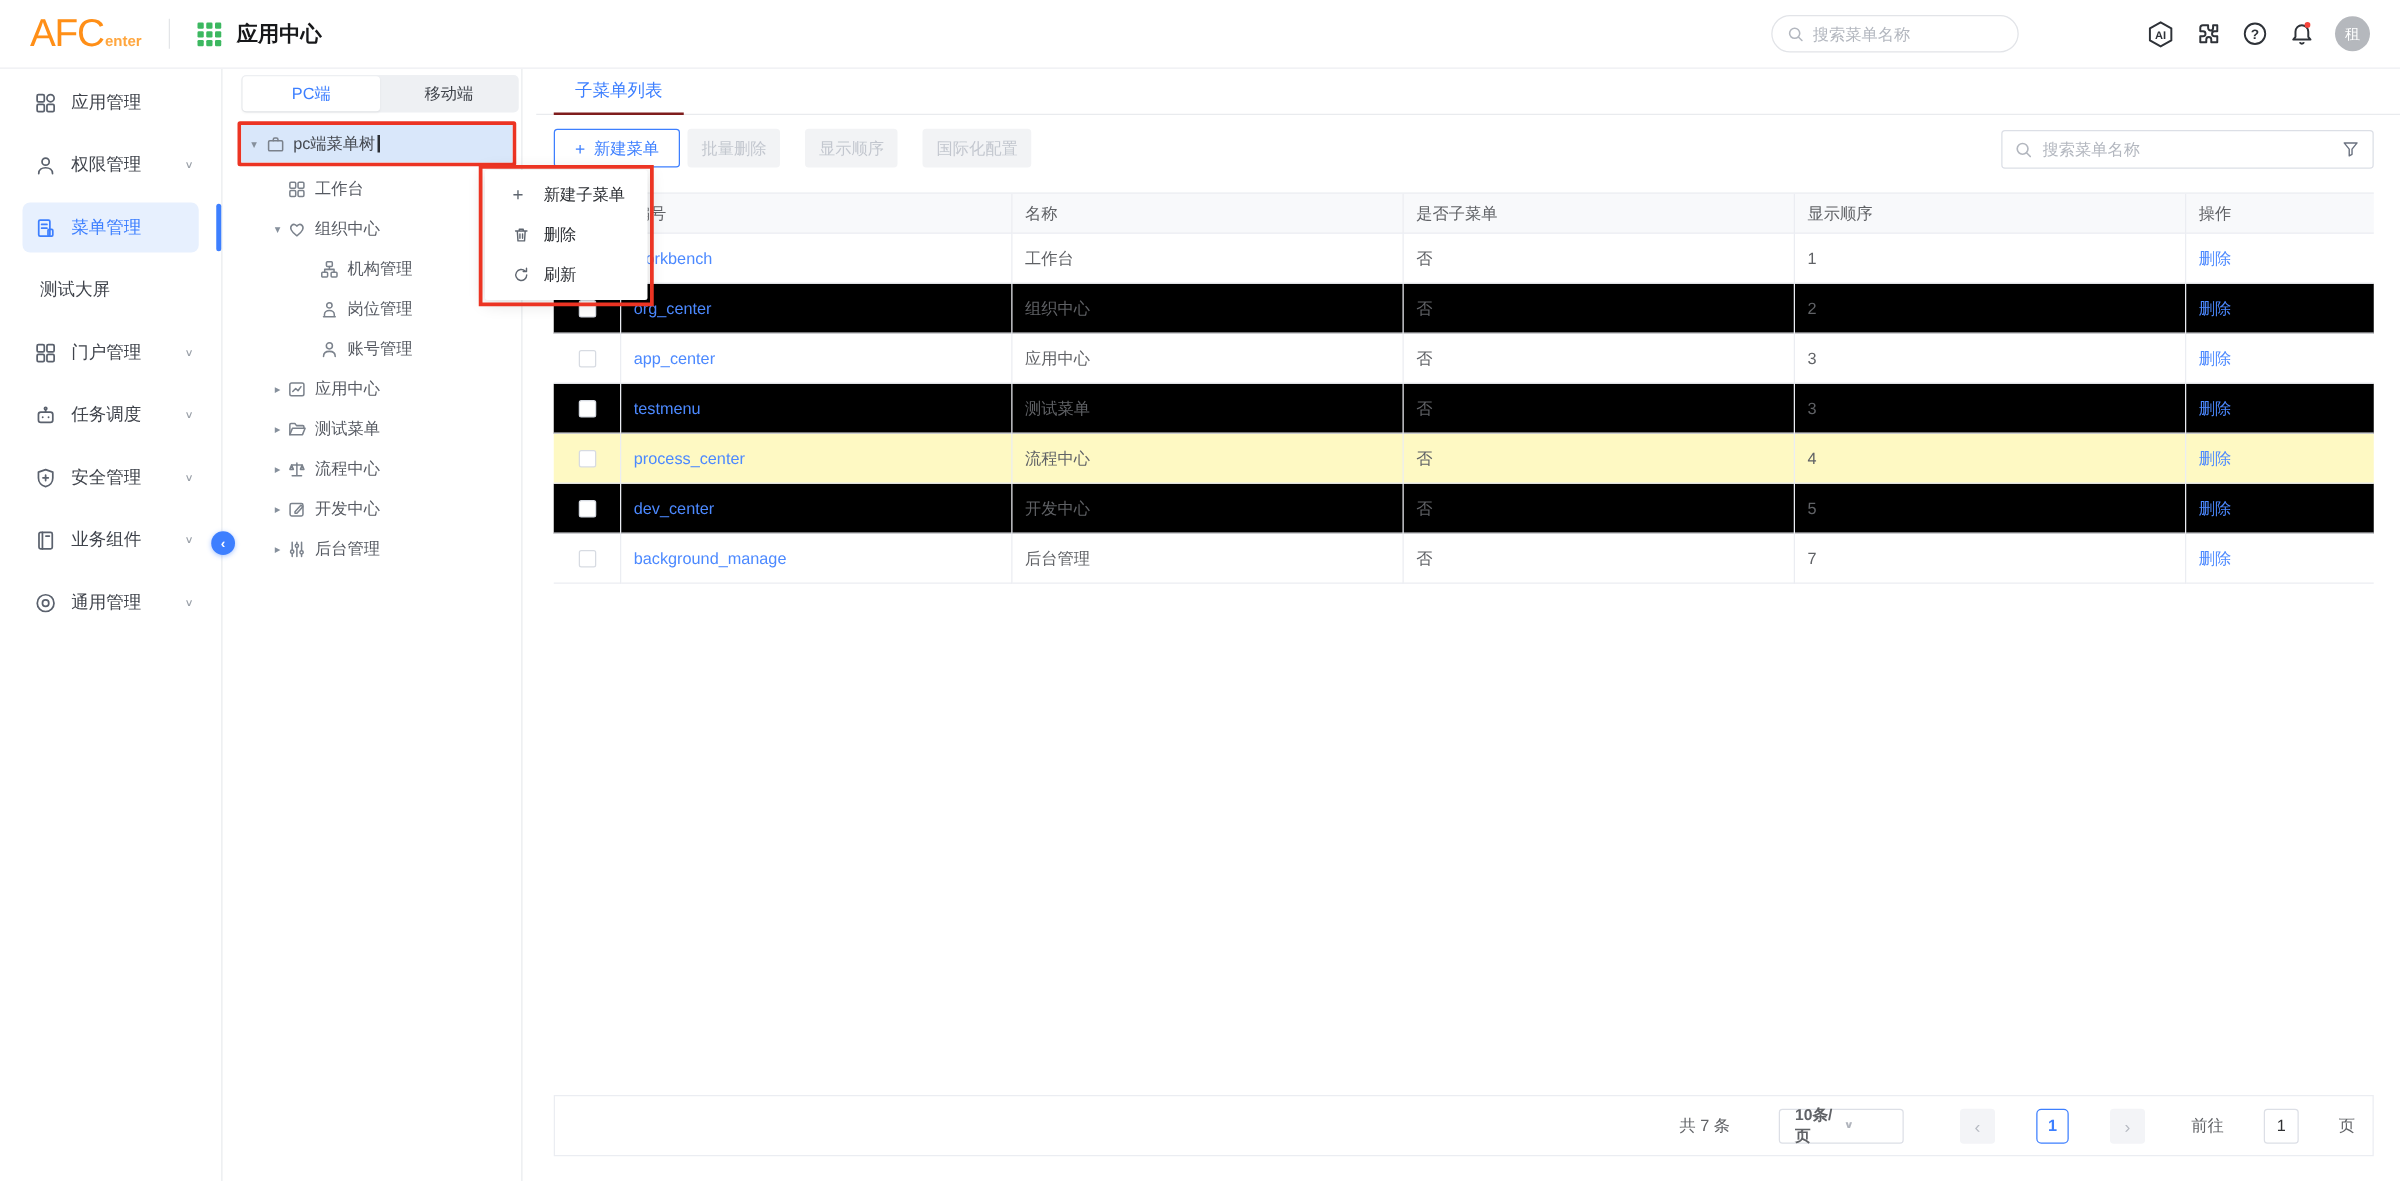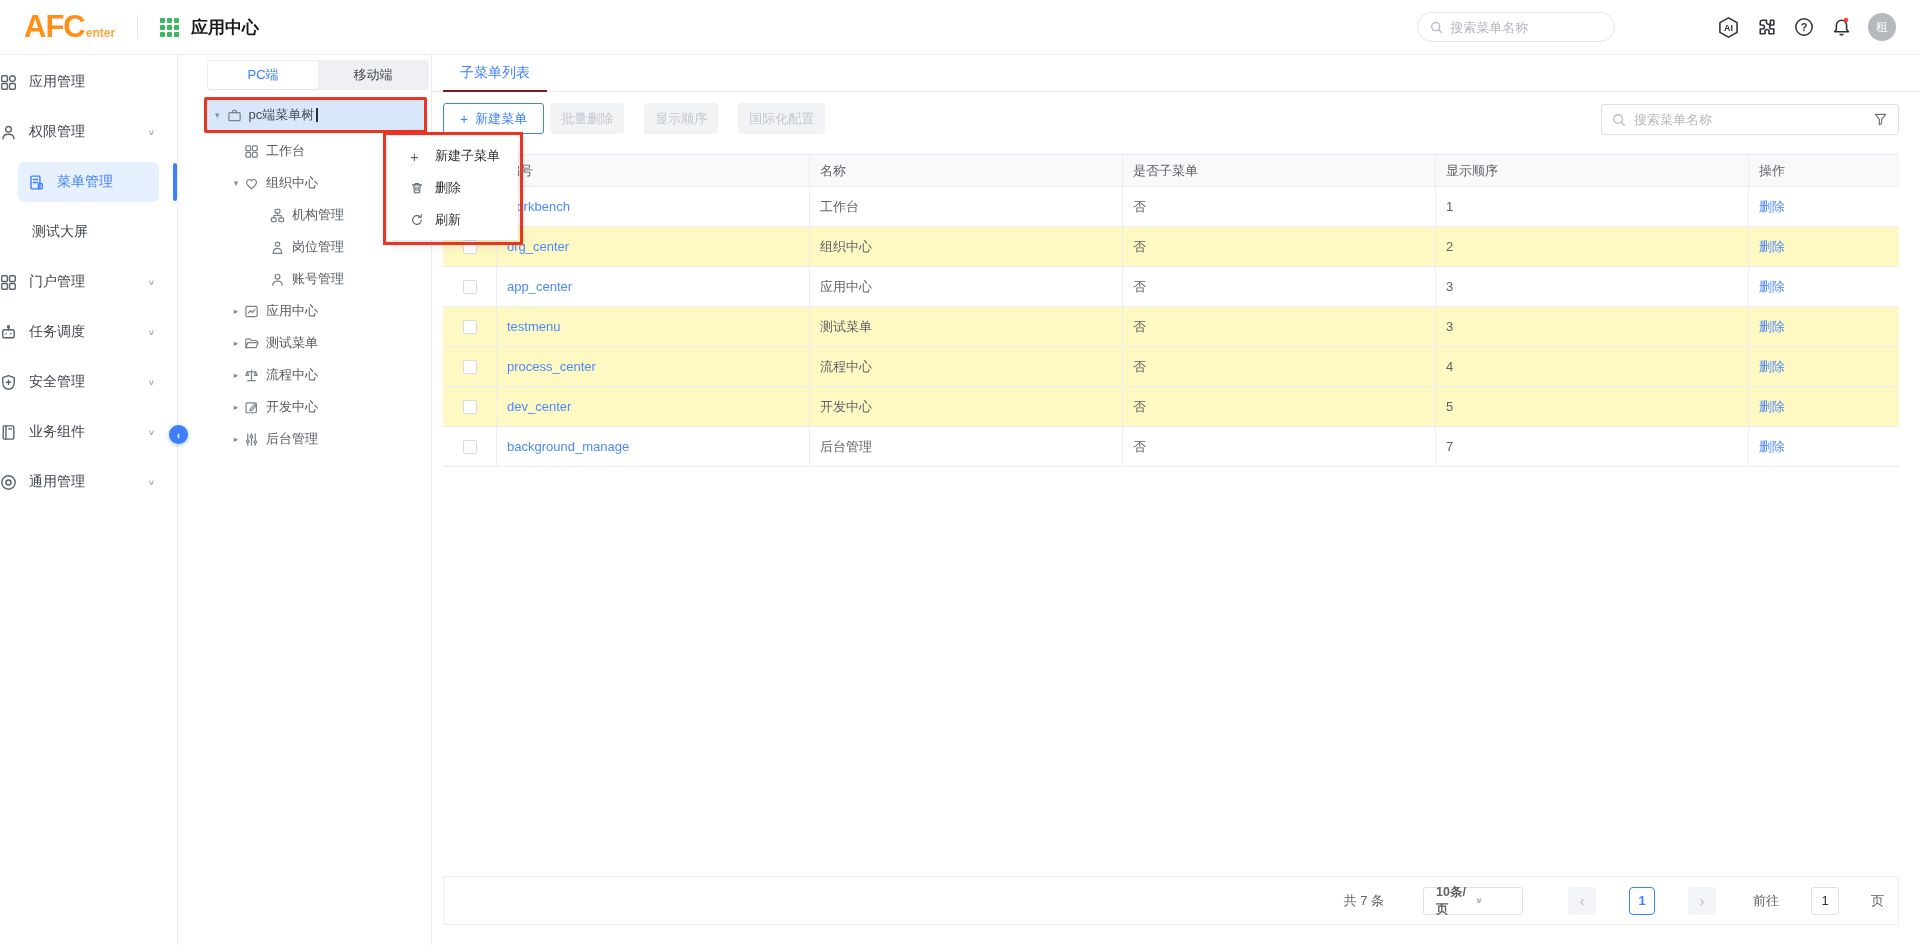--- a/index.html
+++ b/index.html
@@ -8,58 +8,58 @@
     position:relative; width:1920px; height:945px; overflow:hidden; background:#fff;
     font-family:"Liberation Sans","DejaVu Sans",sans-serif; color:#303133; font-size:13px;
   }
   svg { display:block; }
   .ico { stroke:#7b828c; fill:none; stroke-width:1.3; stroke-linecap:round; stroke-linejoin:round; }
 
   
   .hdr { position:absolute; top:0; left:0; right:0; height:55px; background:#fff;
          border-bottom:1px solid #edeef2; display:flex; align-items:center; padding:0 24px; z-index:10;}
   .logo { display:flex; align-items:baseline; }
-  .logo-main { font-size:31px; font-weight:bold; color:#ff8f17; letter-spacing:-1px; }
+  .logo-main { font-size:31px; font-weight:normal; color:#ff8f17; letter-spacing:-1px; }
   .logo-sub { font-size:12px; font-weight:bold; color:#ffa63e; margin-left:1px; }
   .hdr-div { width:1px; height:24px; background:#e3e5e8; margin:0 22px; }
   .app-grid { width:19px; height:19px; display:grid; grid-template-columns:repeat(3,1fr); gap:2px; margin-right:12px; }
   .app-grid i { background:#3cb860; border-radius:1px; }
   .hdr-title { font-size:17px; font-weight:bold; color:#17181a; }
   .hdr-spacer { flex:1; }
   .hdr-search { width:198px; height:30px; border:1px solid #e2e4e8; border-radius:15px;
                 display:flex; align-items:center; padding:0 12px; margin-right:102px; }
   .hdr-search input { border:0; outline:0; width:100%; font-size:13px; color:#606266; margin-left:7px;
                       font-family:inherit; background:transparent; }
   .hdr-search input::placeholder, .tb-search input::placeholder { color:#b3b7bf; }
   .hdr-icons { display:flex; align-items:center; gap:15px; }
   .hicon { position:relative; }
   .avatar { width:28px; height:28px; border-radius:50%; background:#b5b8bd; color:#fff;
             display:flex; align-items:center; justify-content:center; font-size:12px; }
 
   
   .sidebar { position:absolute; top:55px; left:0; bottom:0; width:178px; background:#fff;
              border-right:1px solid #e9ebee; padding-top:7px; z-index:5; }
   .sb-item { position:relative; height:40px; margin-bottom:10px; display:flex; align-items:center;
-             cursor:pointer; }
+             padding-left:28px; cursor:pointer; }
   .sb-item .sb-ic { width:17px; margin-right:12px; display:flex; }
   .sb-item .sb-ic svg { stroke:#5a616d; }
   .sb-label { font-size:14px; color:#3f434b; }
   .sb-chev { position:absolute; right:22px; color:#9aa0a8; font-size:10px; transform:scaleY(.8); }
   .sb-item.active { background:#e7f0fe; border-radius:6px; margin-left:18px; margin-right:18px; padding-left:10px; }
   .sb-item.active .sb-label { color:#3d7fff;text-align:right; }
   .sb-item.active .sb-ic svg { stroke:#3d7fff; }
   .sb-item.active::after { content:""; position:absolute; right:-18px; top:1px; width:4px; height:38px;
                            background:#3d7fff; border-radius:3px; }
   .sb-item.child { padding-left:32px; }
   .collapse-btn { position:absolute; left:169px; top:425px; width:19px; height:19px; border-radius:50%;
                   background:#3d7fff; color:#fff; display:flex; align-items:center; justify-content:center;
                   font-size:11px; font-weight:bold; z-index:12; box-shadow:0 1px 4px rgba(61,127,255,.45); }
 
   
-  .treepanel { position:absolute; top:55px; left:182px; bottom:0; width:250px; background:#fff;
+  .treepanel { position:absolute; top:55px; left:168px; bottom:0; width:250px; background:#fff;
                border-right:1px solid #e9ebee; z-index:4; }
   .tp-tabs { position:absolute; left:25px; top:5px; width:222px; height:30px; background:#eef0f3;
              border-radius:4px; display:flex; padding:1px; }
   .tp-tab { flex:1; display:flex; align-items:center; justify-content:center; font-size:13px;
             color:#41454c; border-radius:3px; cursor:pointer; }
   .tp-tab.active { background:#fff; color:#3d7fff; box-shadow:0 1px 2px rgba(0,0,0,.06); }
   .tree-rootbox { position:absolute; left:22px; top:42px; width:223px; height:36px;
                   border:3px solid #ec3423; border-radius:2px; z-index:16; }
   .tree-root { position:absolute; inset:0; background:#d9e7fa; display:flex; align-items:center;
                padding-left:8px; cursor:pointer; }
@@ -106,21 +106,21 @@
   .trow { display:flex; }
   .trow > div { border-right:1px solid #ebedf2; border-bottom:1px solid #ebedf2;
                 display:flex; align-items:center; padding:0 10px; }
   .trow > div:last-child { border-right:none; }
   .c1 { width:54px; justify-content:center; }
   .c2,.c3,.c4,.c5 { width:313px; }
   .c6 { width:150px; }
   .thead { height:33px; background:#f8f9fb; border-top:1px solid #ebedf2; }
   .thead > div { color:#606266; }
   .tbody { height:40px; background:#fff; }
-  .tbody.even { background:#fef9c3; }
+  .tbody.even { background:#000000; }
   .tbody.selected { background:#fef9c3;justify-content:space-between; }
   .cell-link { color:#4c89ff; cursor:pointer; }
   .cell-text { color:#606266; }
   .checkbox { width:14px; height:14px; border:1px solid #d7dbe2; border-radius:2px; background:#fff; cursor:pointer; }
 
   
   .pager { position:absolute; top:821px; left:14px; width:1456px; height:49px; border:1px solid #ebedf2;
            display:flex; align-items:center; justify-content:flex-end; padding-right:14px; background:#fff;gap:23px; }
   .pg-total { color:#606266; margin-right:16px; }
   .pg-size { width:100px; height:28px; border:1px solid #dcdfe6; border-radius:3px; display:flex;

